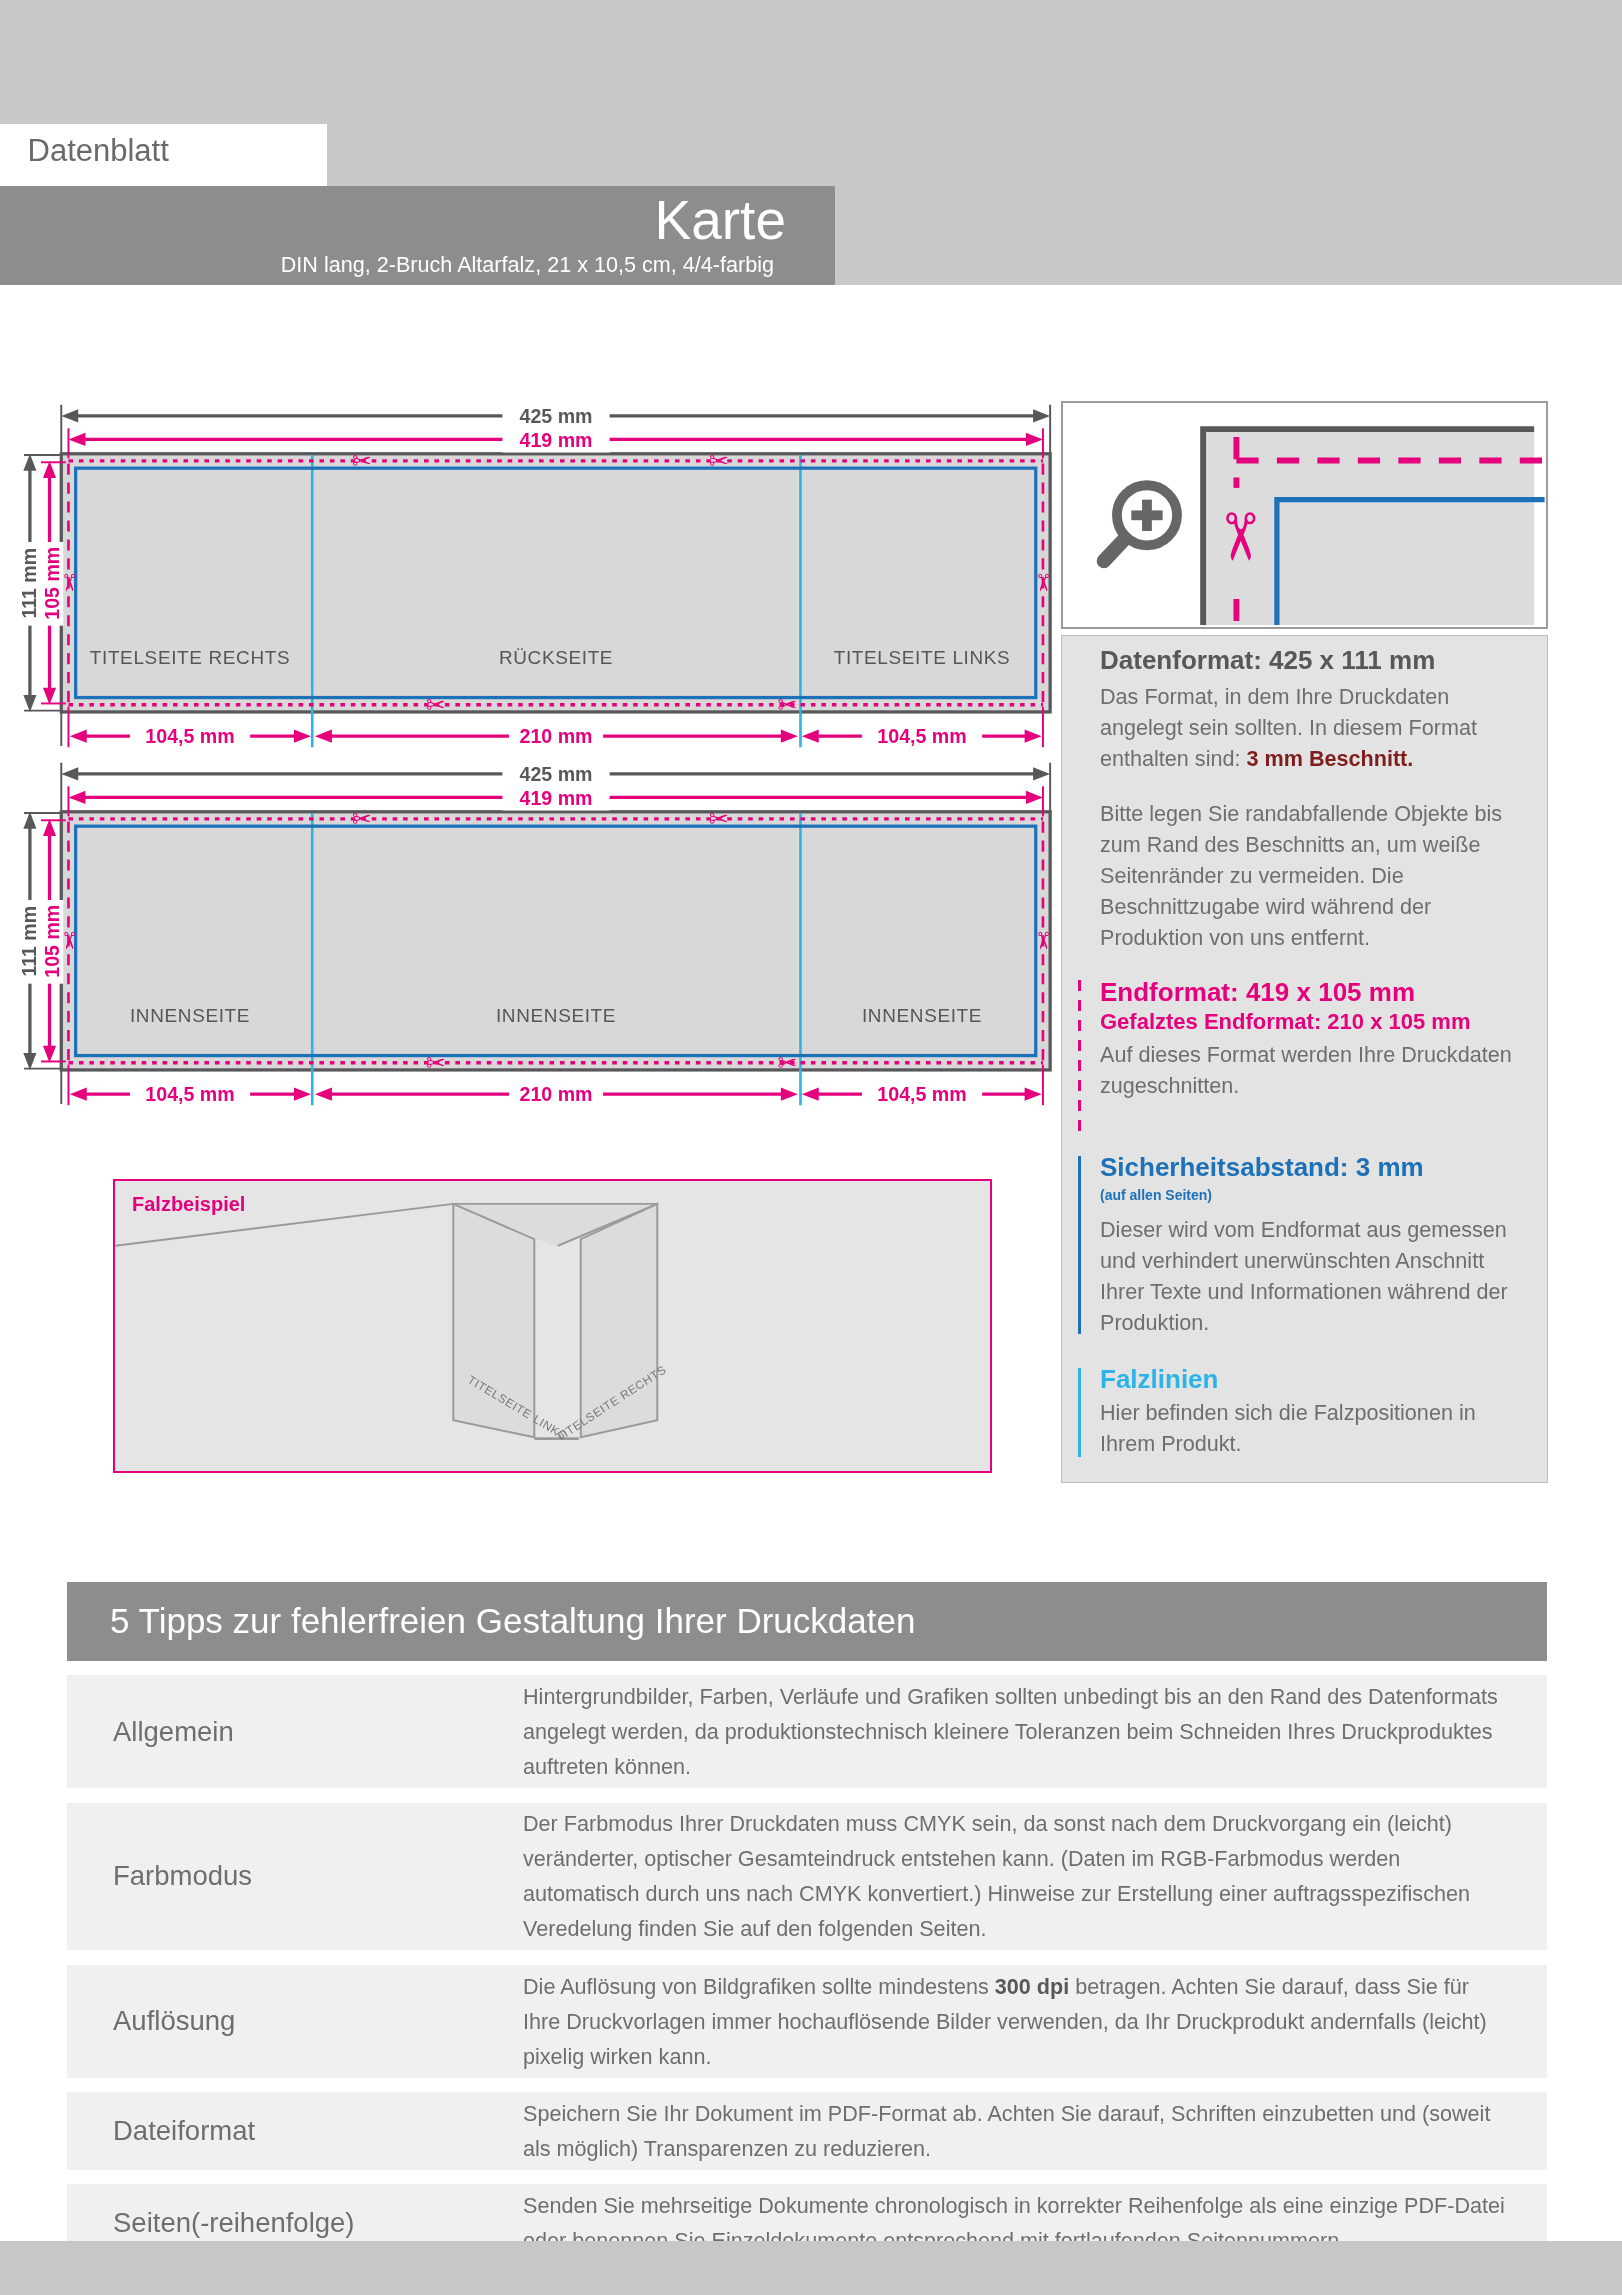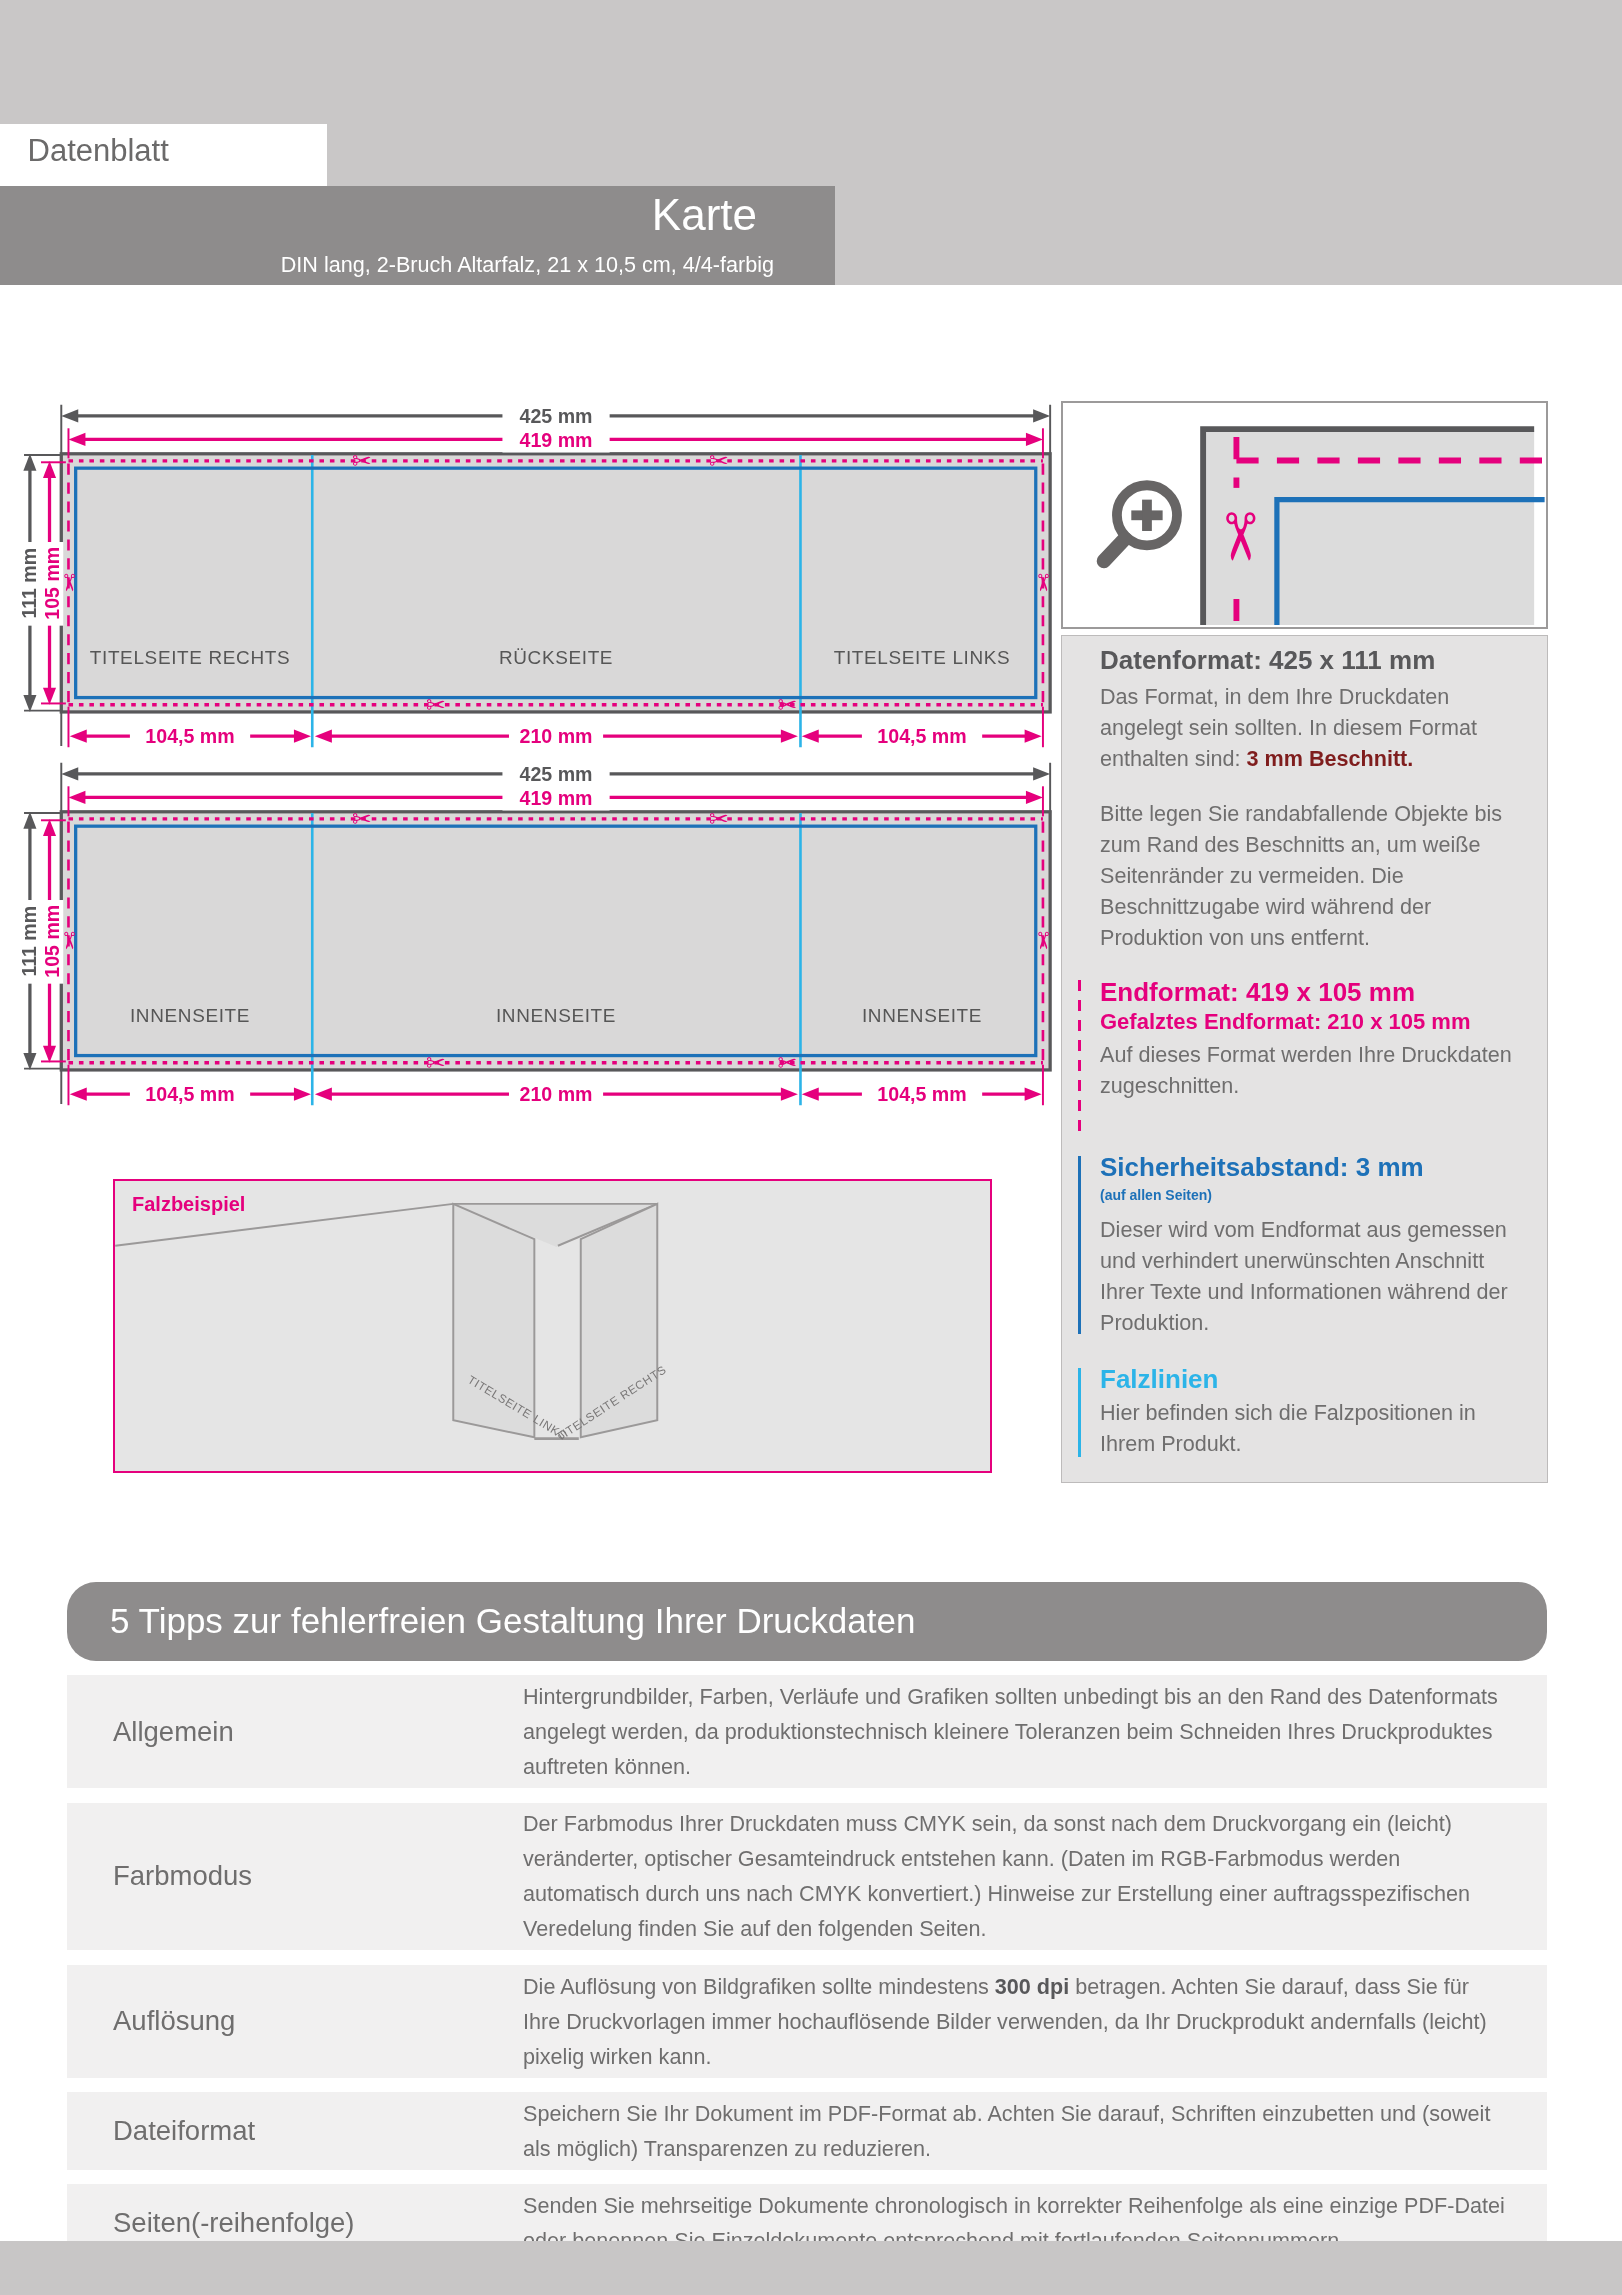--- a/index.html
+++ b/index.html
@@ -3,21 +3,21 @@
 <meta charset="utf-8">
 <style>
   html,body{margin:0;padding:0;background:#ffffff;}
   #page{position:relative;width:1623px;height:2295px;background:#ffffff;overflow:hidden;
         font-family:"Liberation Sans", sans-serif;}
   
   .top-band{position:absolute;left:0;top:0;width:1623px;height:285px;background:#c9c7c7;}
   .sheet-box{position:absolute;left:0;top:124px;width:327px;height:62px;background:#ffffff;}
   .sheet-box span{position:absolute;left:27.5px;top:9.2px;font-size:31px;color:#6b6a6a;}
   .title-bar{position:absolute;left:0;top:186px;width:835px;height:99px;background:#8e8c8c;}
-  .title-bar .product-title{position:absolute;right:78px;top:6.5px;font-size:44px;color:#ffffff;line-height:1;}
+  .title-bar .product-title{position:absolute;right:49px;top:6.5px;font-size:55px;color:#ffffff;line-height:1;}
   .title-bar .product-subtitle{position:absolute;right:61px;top:68px;font-size:21.6px;color:#ffffff;line-height:1;}
   
   svg.diagram{position:absolute;left:0;width:1099px;height:366px;}
   svg text{font-family:"Liberation Sans", sans-serif;}
   .dimtext{font-size:30px;font-weight:bold;}
   .paneltext{font-size:29px;fill:#565656;letter-spacing:1px;}
   .scissor{font-size:36px;fill:#e5007d;}
   
   .fold-box{position:absolute;left:113px;top:1179px;width:879px;height:294px;background:#e5e5e5;
             border:2.6px solid #e5007d;box-sizing:border-box;}
@@ -40,21 +40,21 @@
   .ip-h-mag2{font-size:22px;font-weight:bold;color:#e5007d;line-height:29px;margin:0 0 3.9px 0;}
   .block-safe{margin-bottom:26px;}
   .block-safe .bar{position:absolute;left:-22px;top:3.9px;width:3.3px;height:178px;background:#1d71b8;}
   .ip-h-blue{font-size:26px;font-weight:bold;color:#1d71b8;line-height:30px;margin:0;}
   .ip-h-blue2{font-size:14px;font-weight:bold;color:#1d71b8;line-height:27.5px;margin:0 0 3.9px 0;}
   .block-fold .bar{position:absolute;left:-22px;top:3.9px;width:3.3px;height:89px;background:#2cb4e8;}
   .ip-h-cyan{font-size:26px;font-weight:bold;color:#2cb4e8;line-height:31px;margin:0 0 2.6px 0;}
   .ip-p-last{margin-bottom:0;}
   
   .tips{position:absolute;left:67px;top:1582px;width:1480px;}
-  .tips-header{height:79px;background:#8e8c8c;border-radius:29px;}
+  .tips-header{height:79px;background:#8e8c8c;}
   .tips-header span{display:block;padding-left:43px;line-height:77px;font-size:35px;color:#ffffff;}
   .tips-rows{margin-top:14.4px;}
   .tip-row{display:flex;background:#f1f0f0;margin-bottom:14.4px;}
   .tip-label{flex:0 0 456px;box-sizing:border-box;padding-left:46px;display:flex;align-items:center;
              font-size:27.5px;color:#6f6e6e;}
   .tip-text{flex:1 1 auto;max-width:982px;font-size:21.6px;color:#6f6e6e;line-height:35px;
             padding:3.9px 26px 3.9px 0;}
   .tip-text b{color:#58585a;}
   
   .footer-bar{position:absolute;left:0;top:2241px;width:1623px;height:54px;background:#c8c6c6;}

